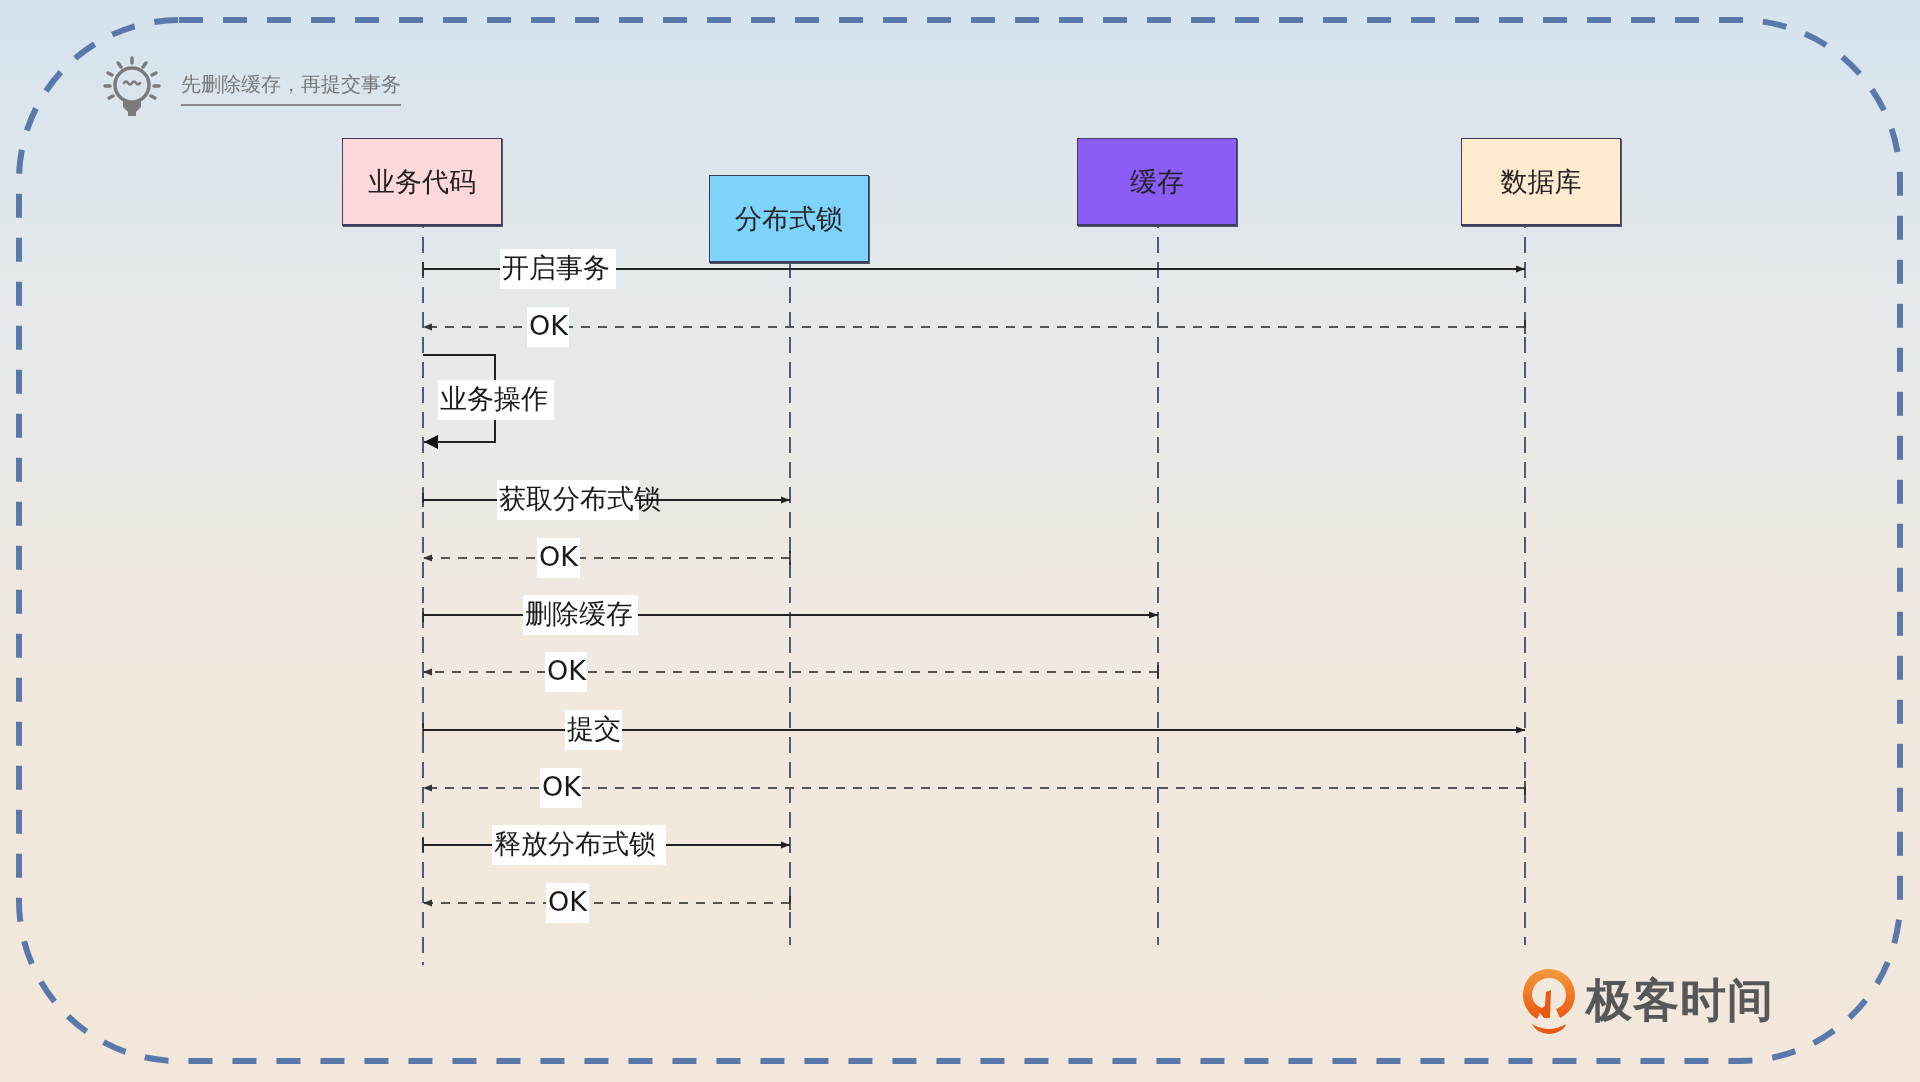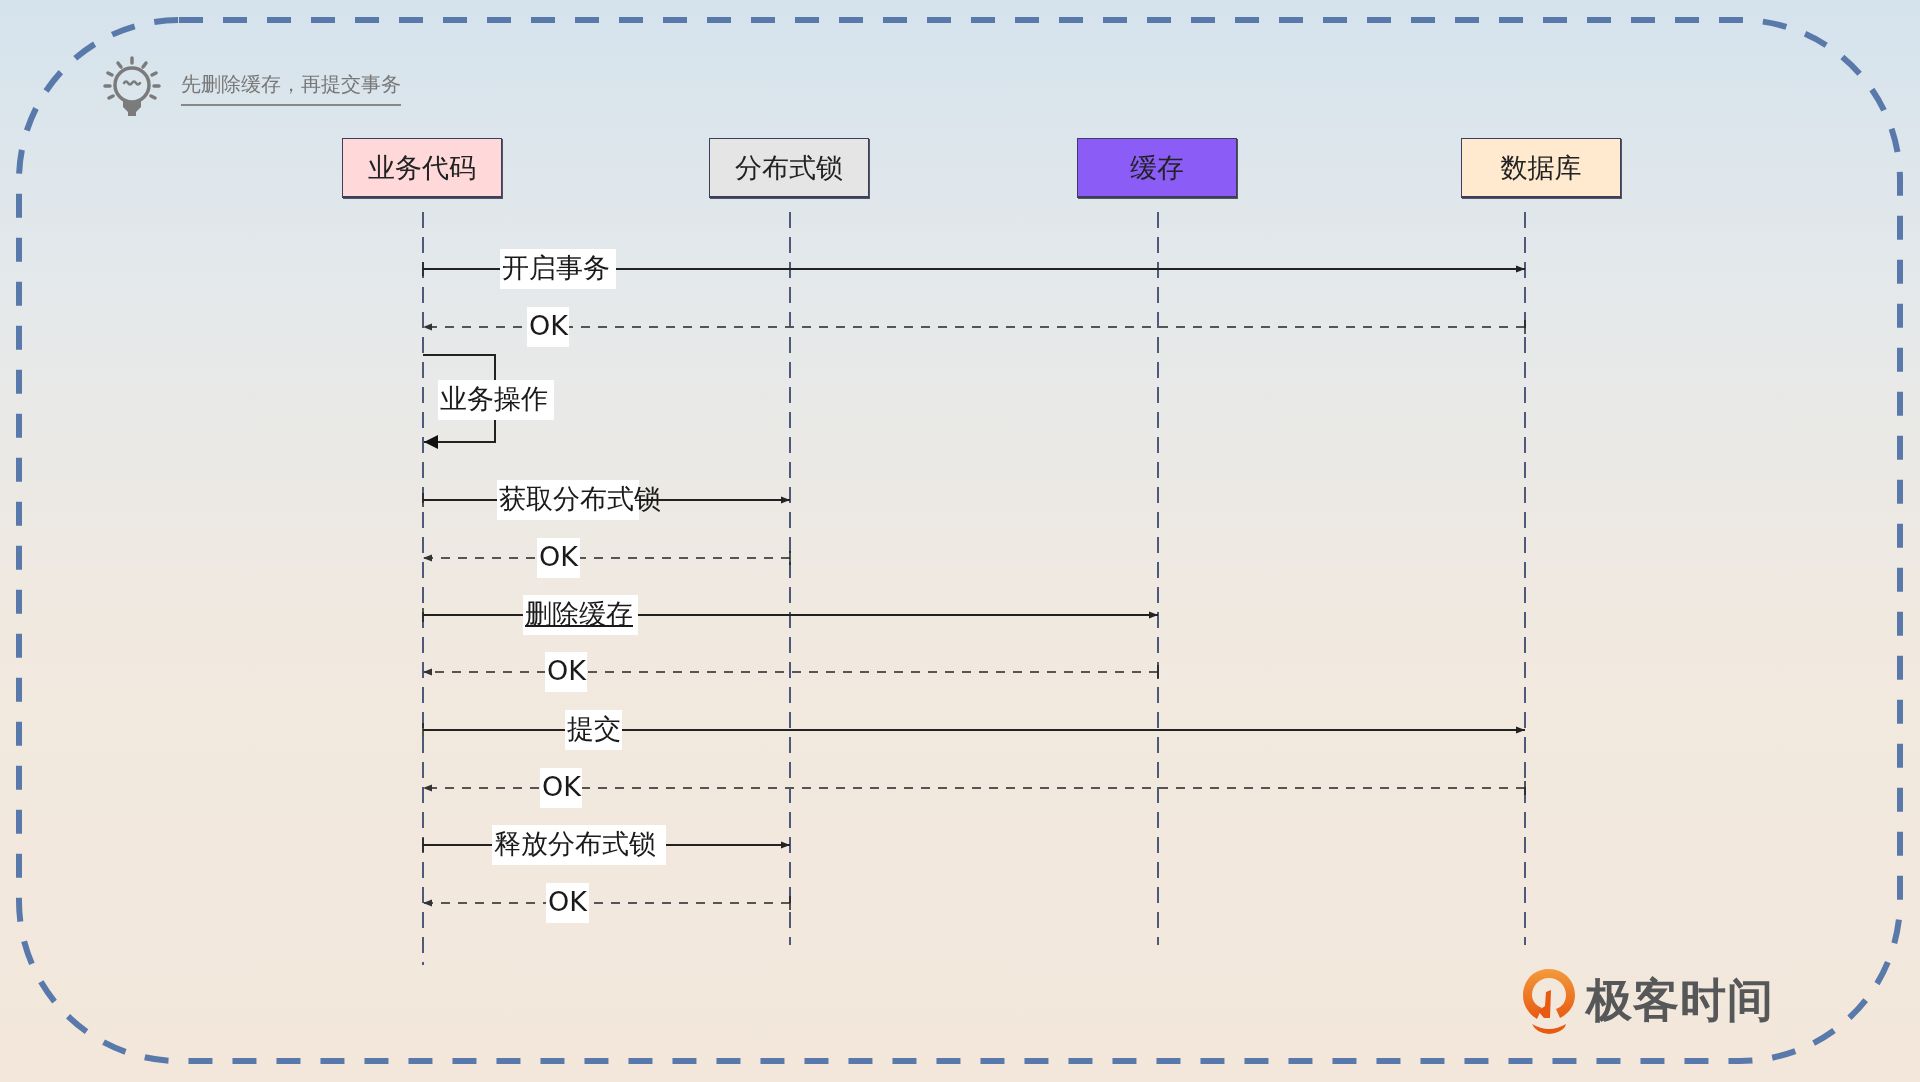--- a/index.html
+++ b/index.html
@@ -9,21 +9,21 @@
     font-family: "DejaVu Sans", "Liberation Sans", sans-serif;
   }
   #frame { position: absolute; left: 0; top: 0; }
   .title {
     position: absolute; left: 181px; top: 64px;
     font-size: 20px; color: #777777; line-height: 40px;
     border-bottom: 2px solid #888888; padding-bottom: 0px; white-space: nowrap;
   }
   .bulb { position: absolute; left: 100px; top: 52px; width: 64px; height: 70px; }
   .participant {
-    position: absolute; top: 138px; width: 160px; height: 60px;
+    position: absolute; top: 138px; width: 160px; height: 88px;
     border: 1px solid #3b3f5c; border-bottom-width: 2px; box-sizing: border-box;
     display: flex; align-items: center; justify-content: center;
     font-size: 27px; color: #222; box-shadow: 1px 1px 0 #556;
   }
   .msg-label {
     position: absolute; background: #ffffff; color: #1a1a1a;
     font-size: 27px; line-height: 38px; height: 40px; padding: 0 2px;
     white-space: nowrap; text-align: left; box-sizing: border-box;
   }
   .logo { position: absolute; left: 1520px; top: 966px; width: 58px; height: 70px; }
@@ -92,30 +92,30 @@
     <line x1="54" y1="34" x2="59" y2="34"></line>
     <line x1="9" y1="46" x2="13" y2="44"></line>
     <line x1="55" y1="46" x2="51" y2="44"></line>
   </g>
   <path d="M23,49 h18 v6 l-5,5 h-8 l-5,-5 z" fill="#7b7b7b"></path>
   <rect x="28" y="60" width="8" height="4" fill="#7b7b7b"></rect>
 </svg>
 <div class="title">先删除缓存，再提交事务</div>
 
 <div class="participant" id="p0" style="left: 342px; background: rgb(255, 217, 217);">业务代码</div>
-<div class="participant" id="p1" style="left: 709px; background: #e5e5e5;">分布式锁</div>
+<div class="participant" id="p1" style="left: 709px; background: #7dd3fc; margin-top: 37px;">分布式锁</div>
 <div class="participant" id="p2" style="left: 1077px; background: #8b5cf6;">缓存</div>
 <div class="participant" id="p3" style="left: 1444px; background: rgb(255, 233, 207); margin-left: 17px;">数据库</div>
 
 <div class="msg-label" id="m0" style="left: 500px; width: 116px; top: 249px;">开启事务</div>
 <div class="msg-label" id="m1" style="left: 527px; width: 42px; top: 307px;">OK</div>
 <div class="msg-label" id="m2" style="left: 438px; width: 116px; top: 380px;">业务操作</div>
 <div class="msg-label" id="m3" style="left: 497px; width: 142px; top: 480px;">获取分布式锁</div>
 <div class="msg-label" id="m4" style="left: 537px; width: 43px; top: 538px;">OK</div>
-<div class="msg-label" id="m5" style="left: 523px; width: 115px; top: 595px; text-decoration: underline;">删除缓存</div>
+<div class="msg-label" id="m5" style="left: 523px; width: 115px; top: 595px;">删除缓存</div>
 <div class="msg-label" id="m6" style="left: 545px; width: 42px; top: 652px;">OK</div>
 <div class="msg-label" id="m7" style="left: 540px; width: 57px; top: 710px; margin-left: 25px;">提交</div>
 <div class="msg-label" id="m8" style="left: 540px; width: 42px; top: 768px;">OK</div>
 <div class="msg-label" id="m9" style="left: 492px; width: 174px; top: 825px;">释放分布式锁</div>
 <div class="msg-label" id="m10" style="left: 546px; width: 43px; top: 883px;">OK</div>
 
 <svg class="logo" viewBox="0 0 58 70">
   <defs>
     <linearGradient id="lg" x1="0" y1="0" x2="0" y2="1">
       <stop offset="0" stop-color="#f39a3c"></stop>

